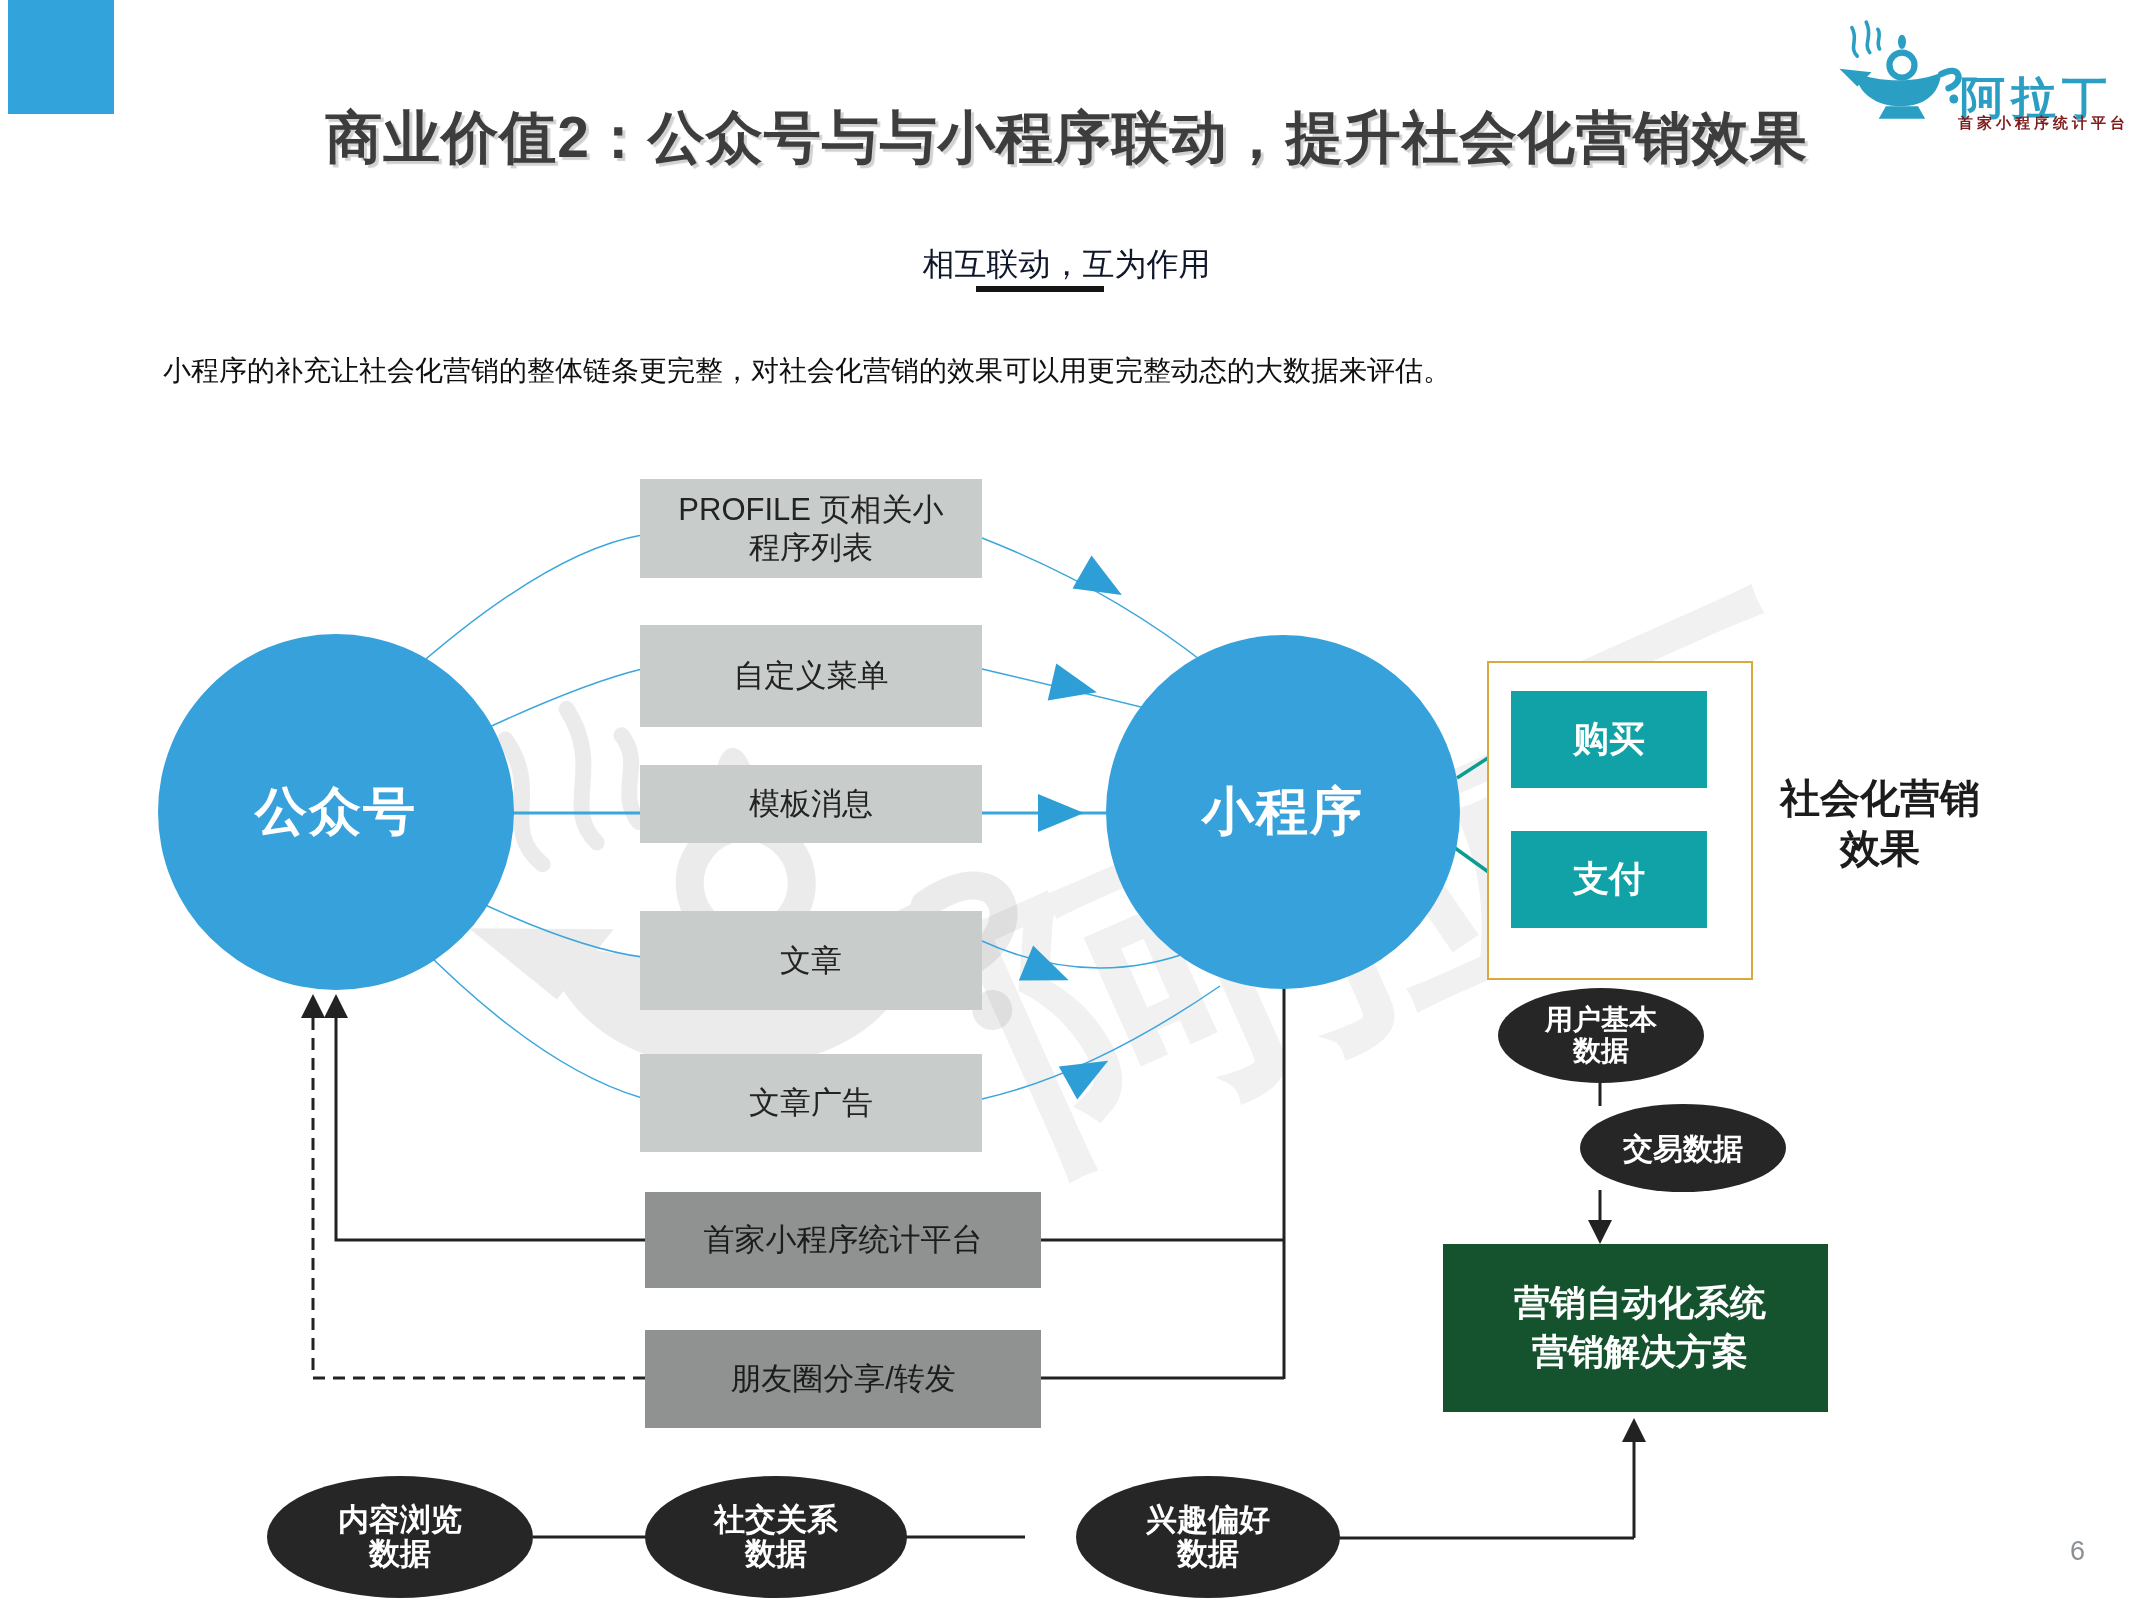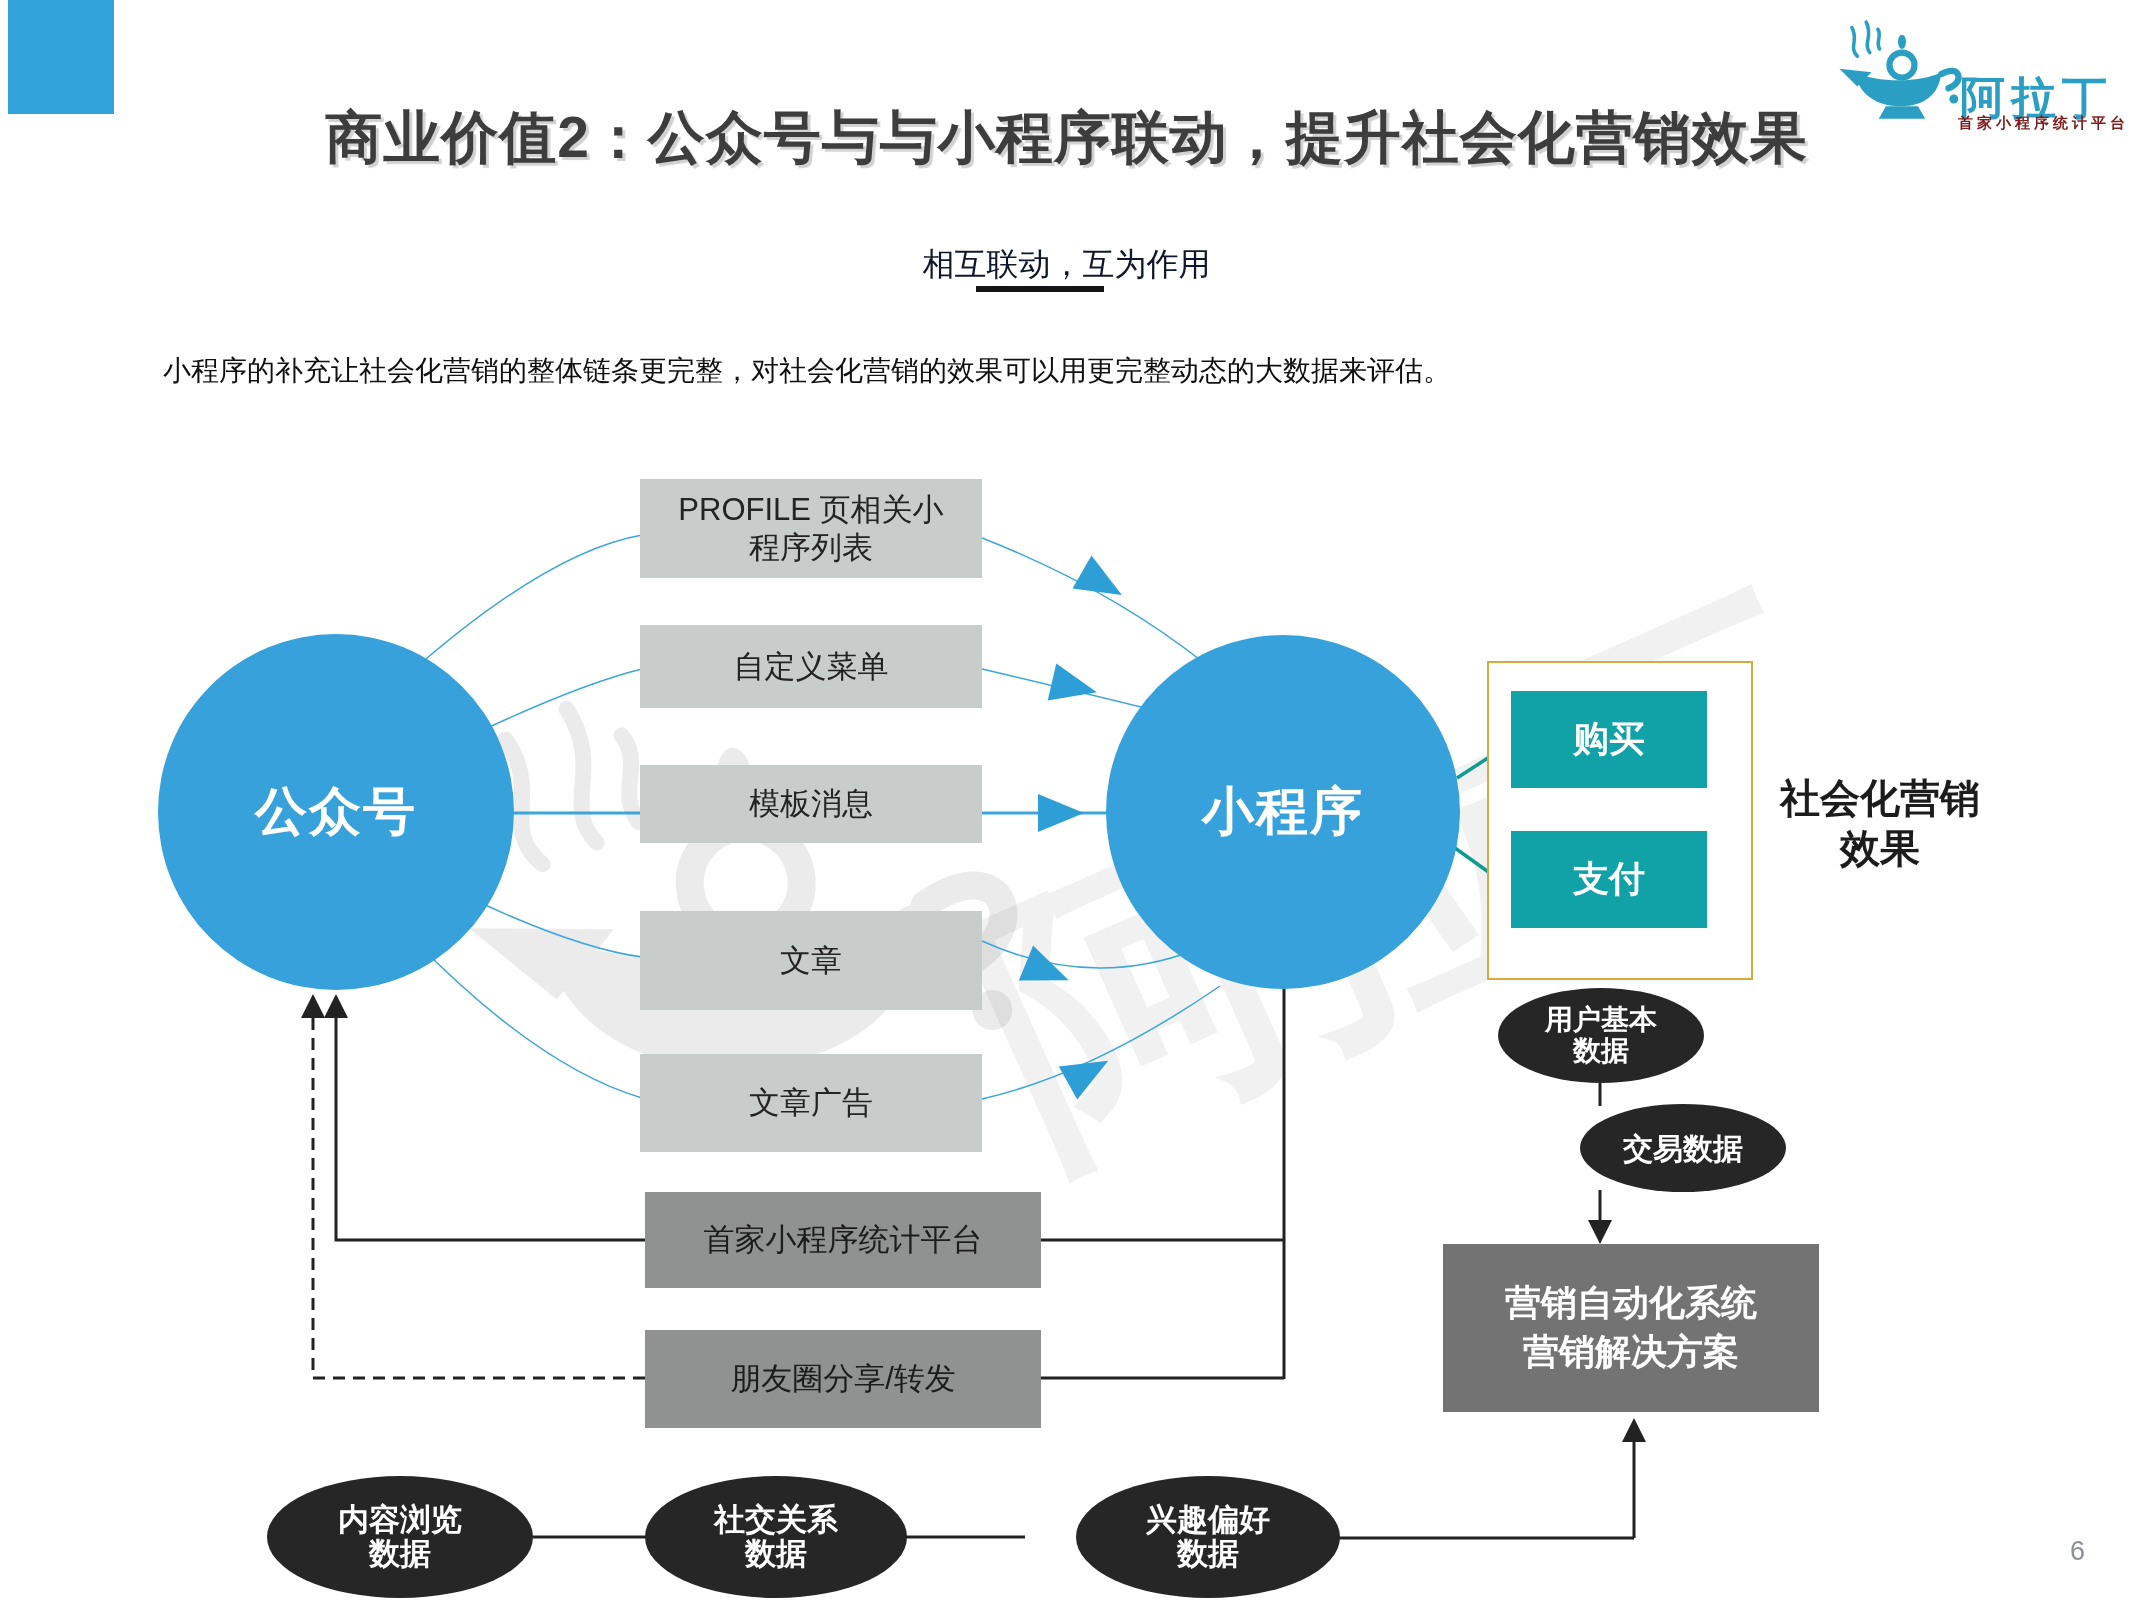--- a/index.html
+++ b/index.html
@@ -17,22 +17,22 @@
   .circle-pub{left:158px;top:634px;width:356px;height:356px;}
   .circle-mini{left:1106px;top:635px;width:354px;height:354px;}
   .chbox{left:640px;width:342px;background:#C8CCCB;color:#232323;font-size:31px;line-height:1.2;flex-direction:column;}
   .fbbox{left:645px;width:396px;background:#8F9291;color:#1c1c1c;font-size:31px;}
   .outcome-frame{left:1487px;top:661px;width:262px;height:315px;border:2px solid #D9A93F;background:#fff;}
   .tealbox{left:1511px;width:196px;height:97px;background:#11A2A8;color:#fff;font-weight:bold;font-size:36px;}
   .outcome-label{left:1752px;top:773px;width:256px;font-size:40px;font-weight:bold;color:#1c1c1c;line-height:1.25;text-align:center;}
   .blackellipse{border-radius:50%;background:#262626;color:#fff;font-weight:bold;flex-direction:column;line-height:1.1;}
   .ell-a{left:1498px;top:988px;width:206px;height:95px;font-size:28px;}
   .ell-b{left:1580px;top:1104px;width:206px;height:88px;font-size:30px;}
-  .goldbox{left:1443px;top:1244px;width:376px;height:168px;background:#737373;color:#fff;font-weight:bold;
-           font-size:36px;line-height:1.35;flex-direction:column;}
+  .goldbox{left:1443px;top:1244px;width:376px;height:168px;background:#14532d;color:#fff;font-weight:bold;
+           font-size:36px;line-height:1.35;flex-direction:column;padding-left:9px;}
   .bell{top:1476px;width:266px;height:122px;font-size:31px;}
   .bell-1{left:267px;} .bell-2{left:645px;width:262px;} .bell-3{left:1076px;width:264px;}
   .page-number{left:2070px;top:1536px;font-size:27px;color:#8A9096;}
   .logo-icon{left:1830px;top:15px;width:135px;height:118px;color:#2B9FC3;}
   .logo-name{left:1960px;top:68px;font-size:45px;font-weight:bold;color:#2B9FC3;letter-spacing:6px;}
   .logo-tagline{left:1958px;top:114px;font-size:15px;font-weight:bold;color:#7f1d1d;letter-spacing:4px;}
   .wm-text{left:940px;top:920px;transform:rotate(-24deg);transform-origin:0 0;font-size:295px;font-weight:bold;
            color:#000;opacity:0.05;line-height:1;white-space:nowrap;z-index:0;}
   .wm-lamp{left:430px;top:660px;width:600px;height:530px;color:#8a8a8a;opacity:0.16;transform:rotate(-6deg);z-index:0;}
   .connectors{left:0;top:0;z-index:1;}
@@ -133,21 +133,21 @@
     <span>公众号</span>
   </div>
   <div class="abs center circle circle-mini fg">
     <span>小程序</span>
   </div>
 
   <div class="abs center chbox fg" style="top:479px;height:99px;">
     <span>PROFILE 页相关小</span>
     <span class="line2">程序列表</span>
   </div>
-  <div class="abs center chbox fg" style="top:625px;height:83px;">
+  <div class="abs center chbox fg" style="top:625px;height:102px;">
     <span>自定义菜单</span>
   </div>
   <div class="abs center chbox fg" style="top:765px;height:78px;">
     <span>模板消息</span>
   </div>
   <div class="abs center chbox fg" style="top:911px;height:99px;">
     <span>文章</span>
   </div>
   <div class="abs center chbox fg" style="top:1054px;height:98px;">
     <span>文章广告</span>

